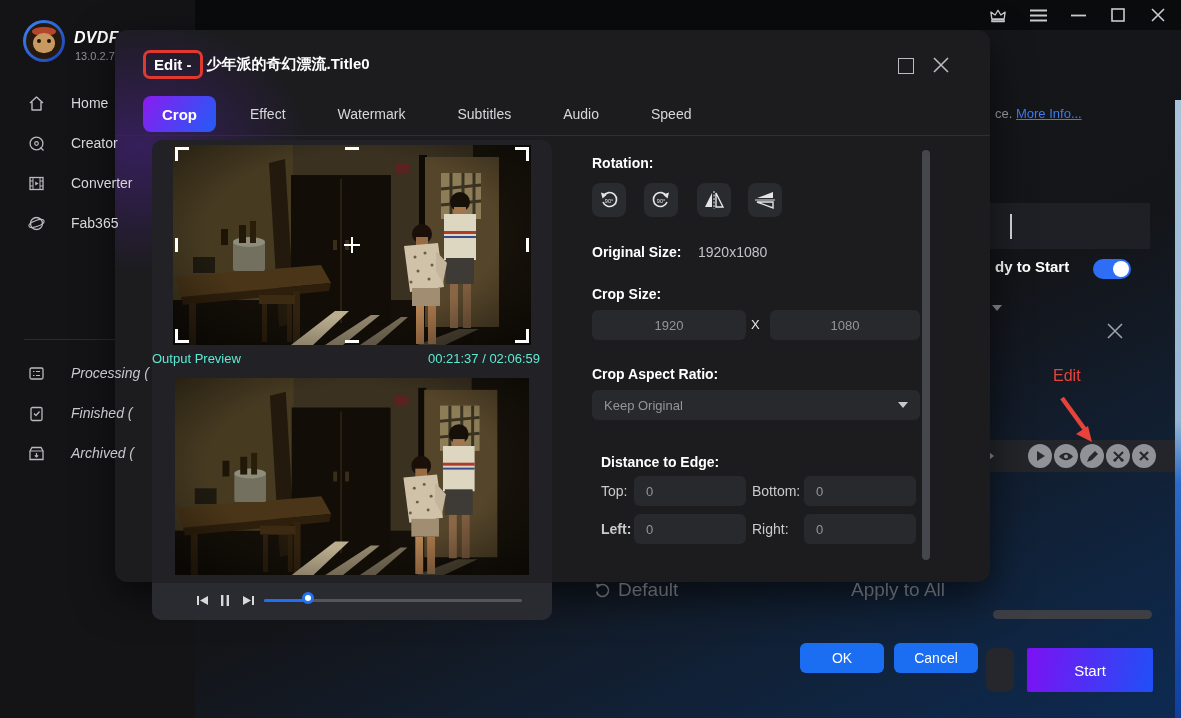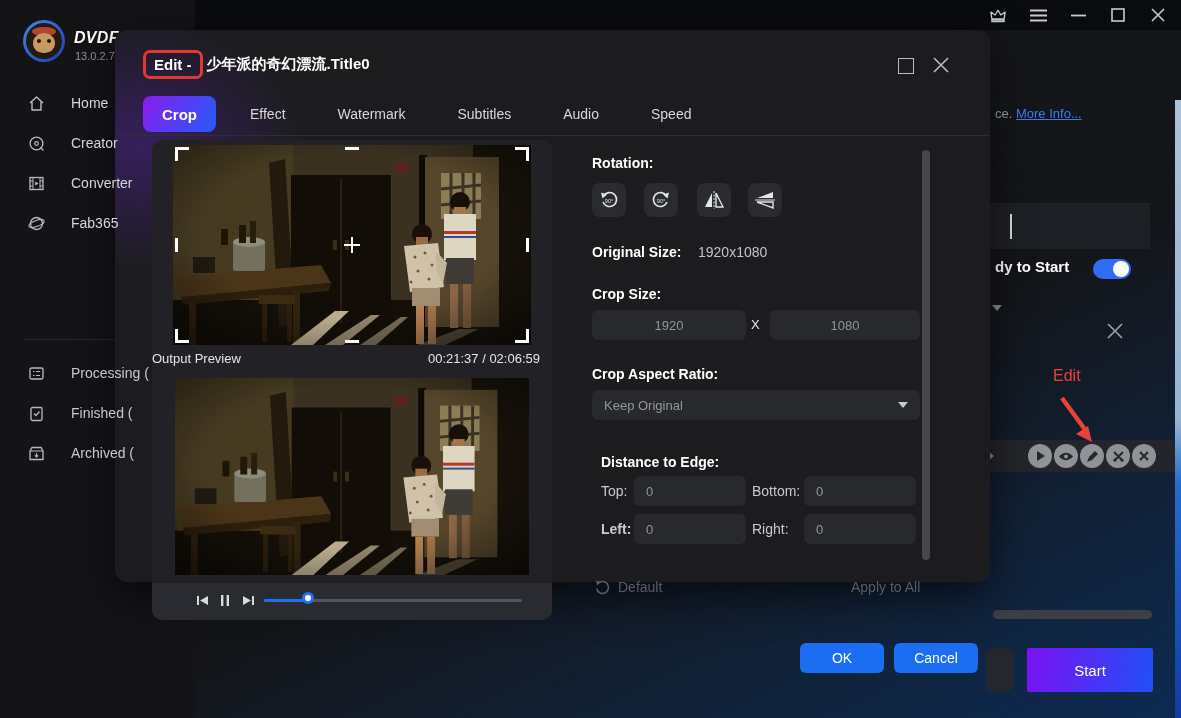--- a/index.html
+++ b/index.html
@@ -25,21 +25,21 @@
   .nav { position:absolute; left:0; top:83px; width:195px; }
   .nav-item { position:relative; height:40px; display:flex; align-items:center; padding-left:28px; color:#d5d6d9; font-size:14px; cursor:pointer; }
   .nav-item .ico { width:17px; height:17px; margin-right:26px; flex:none; }
   .nav-item.active { color:#fff; }
   .nav-pill { position:absolute; left:8px; top:2px; width:164px; height:36px; border-radius:18px;
               background:linear-gradient(90deg,#2a58dc 0%,#34353b 60%); z-index:0; }
   .nav-edge { position:absolute; left:0px; top:5px; width:6px; height:30px; border-radius:3px; background:#2f6bf0; }
   .nav-item > * { position:relative; z-index:1; }
   .side-divider { position:absolute; left:24px; top:339px; width:145px; height:1px; background:#2a2b2f; }
   .nav2 { position:absolute; left:0; top:353px; width:195px; }
-  .nav2 .nav-item { color:#c7c8cc; }
+  .nav2 .nav-item { color:#c7c8cc;font-style:italic; }
 
   
   .main-bg { position:absolute; left:195px; top:30px; width:986px; height:688px;
              background:linear-gradient(155deg,#17181c 0%,#141519 55%,#10233c 82%,#0d2a52 100%); }
   .edge-strip { position:absolute; left:1175px; top:100px; width:6px; height:618px;
                 background:linear-gradient(180deg,#a9c3da 0%,#93b5d3 52%,#2a6ac8 62%,#0f3f9d 100%); }
   .moreinfo-row { position:absolute; left:995px; top:106px; font-size:13px; color:#9aa0a8; }
   .moreinfo-link { color:#3f7af0; text-decoration:underline; cursor:pointer; }
   .bg-header { position:absolute; left:990px; top:203px; width:160px; height:46px; background:#1f2026; }
   .bg-header-line { position:absolute; left:1010px; top:214px; width:2px; height:25px; background:#d8d9dd; }
@@ -72,21 +72,21 @@
   .tab { color:#d7d8da; font-size:14px; cursor:pointer; padding:0 12px; margin-right:28px; }
   .tab.active { background:linear-gradient(120deg,#8a1cf0 0%,#2d56f5 90%); color:#fff; font-weight:bold; font-size:15px;
                 border-radius:8px; height:36px; display:flex; align-items:center; padding:0 19px; margin-right:22px; }
   .dlg-sep { position:absolute; left:0; top:105px; width:875px; height:1px; background:#2e2f33; }
 
   
   .card { position:absolute; left:37px; top:110px; width:400px; height:480px; background:#222226; border-radius:10px; }
   .preview1 { position:absolute; left:21px; top:5px; width:358px; height:200px; background:#000; }
   .preview2 { position:absolute; left:23px; top:238px; width:354px; height:197px; background:#000; }
   .preview1 svg, .preview2 svg { width:100%; height:100%; display:block; }
-  .out-row { position:absolute; left:0; top:211px; width:388px; display:flex; justify-content:space-between; color:#e5e5e5; font-size:13px; }
+  .out-row { position:absolute; left:0; top:211px; width:388px; display:flex; justify-content:space-between; color:#5eead4; font-size:13px; }
   .ctl-bar { position:absolute; left:0; top:443px; width:400px; height:37px; background:#2a2b30; border-radius:0 0 10px 10px; }
   .transport { position:absolute; left:44px; top:10px; display:flex; align-items:center; gap:11px; }
   .t-btn { width:12px; height:14px; display:flex; align-items:center; justify-content:center; cursor:pointer; }
   .slider { position:absolute; left:112px; top:15px; width:258px; height:6px; cursor:pointer; }
   .slider-track { position:absolute; left:0; top:1px; width:258px; height:3px; border-radius:2px; background:#55565c; }
   .slider-fill  { position:absolute; left:0; top:1px; width:46px; height:3px; border-radius:2px; background:#1f6ff2; }
   .slider-thumb { position:absolute; left:38px; top:-6px; width:12px; height:12px; border-radius:50%; background:#fff; border:3px solid #2272f2; }
 
   
   .crop { position:absolute; inset:2px; pointer-events:none; }
@@ -105,21 +105,21 @@
   .rcol-label { position:absolute; color:#fff; font-weight:bold; font-size:14px; }
   .rcol-text  { position:absolute; color:#c2c3c7; font-size:14px; }
   .rot-btn { position:absolute; width:34px; height:34px; border-radius:8px; background:#2a2b2f; display:flex; align-items:center; justify-content:center; cursor:pointer; }
   .inp { position:absolute; height:30px; background:#28292d; border-radius:6px; border:none; color:#94959b; font-size:13px; font-family:"Liberation Sans", sans-serif; }
   .inp-c { text-align:center; }
   .inp-l { padding-left:12px; text-align:left; }
   .sel { position:absolute; left:477px; top:360px; width:328px; height:30px; background:#28292d; border-radius:6px;
          display:flex; align-items:center; padding:0 12px; color:#94959b; font-size:13px; justify-content:space-between; cursor:pointer; }
   .sel-caret { width:0; height:0; border-left:5px solid transparent; border-right:5px solid transparent; border-top:6px solid #c7c8cc; }
   .edge-lab { position:absolute; color:#c9cacc; font-size:14px; }
-  .muted-row { position:absolute; color:#5b5c62; font-size:14px; display:flex; align-items:center; gap:8px; cursor:pointer; }
+  .muted-row { position:absolute; color:#5b5c62; font-size:19px; display:flex; align-items:center; gap:8px; cursor:pointer; }
   .vscroll { position:absolute; left:807px; top:120px; width:8px; height:410px; border-radius:4px; background:#45474c; cursor:pointer; }
   .dlg-btn { position:absolute; width:84px; height:30px; border-radius:6px; background:#1b6df2; color:#fff; font-size:14px;
              border:none; display:flex; align-items:center; justify-content:center; cursor:pointer; }
   .x-sep { position:absolute; left:636px; top:287px; color:#e7e8ea; font-size:13px; }
 </style>
 </head>
 <body>
 
 <div class="screen">
 

